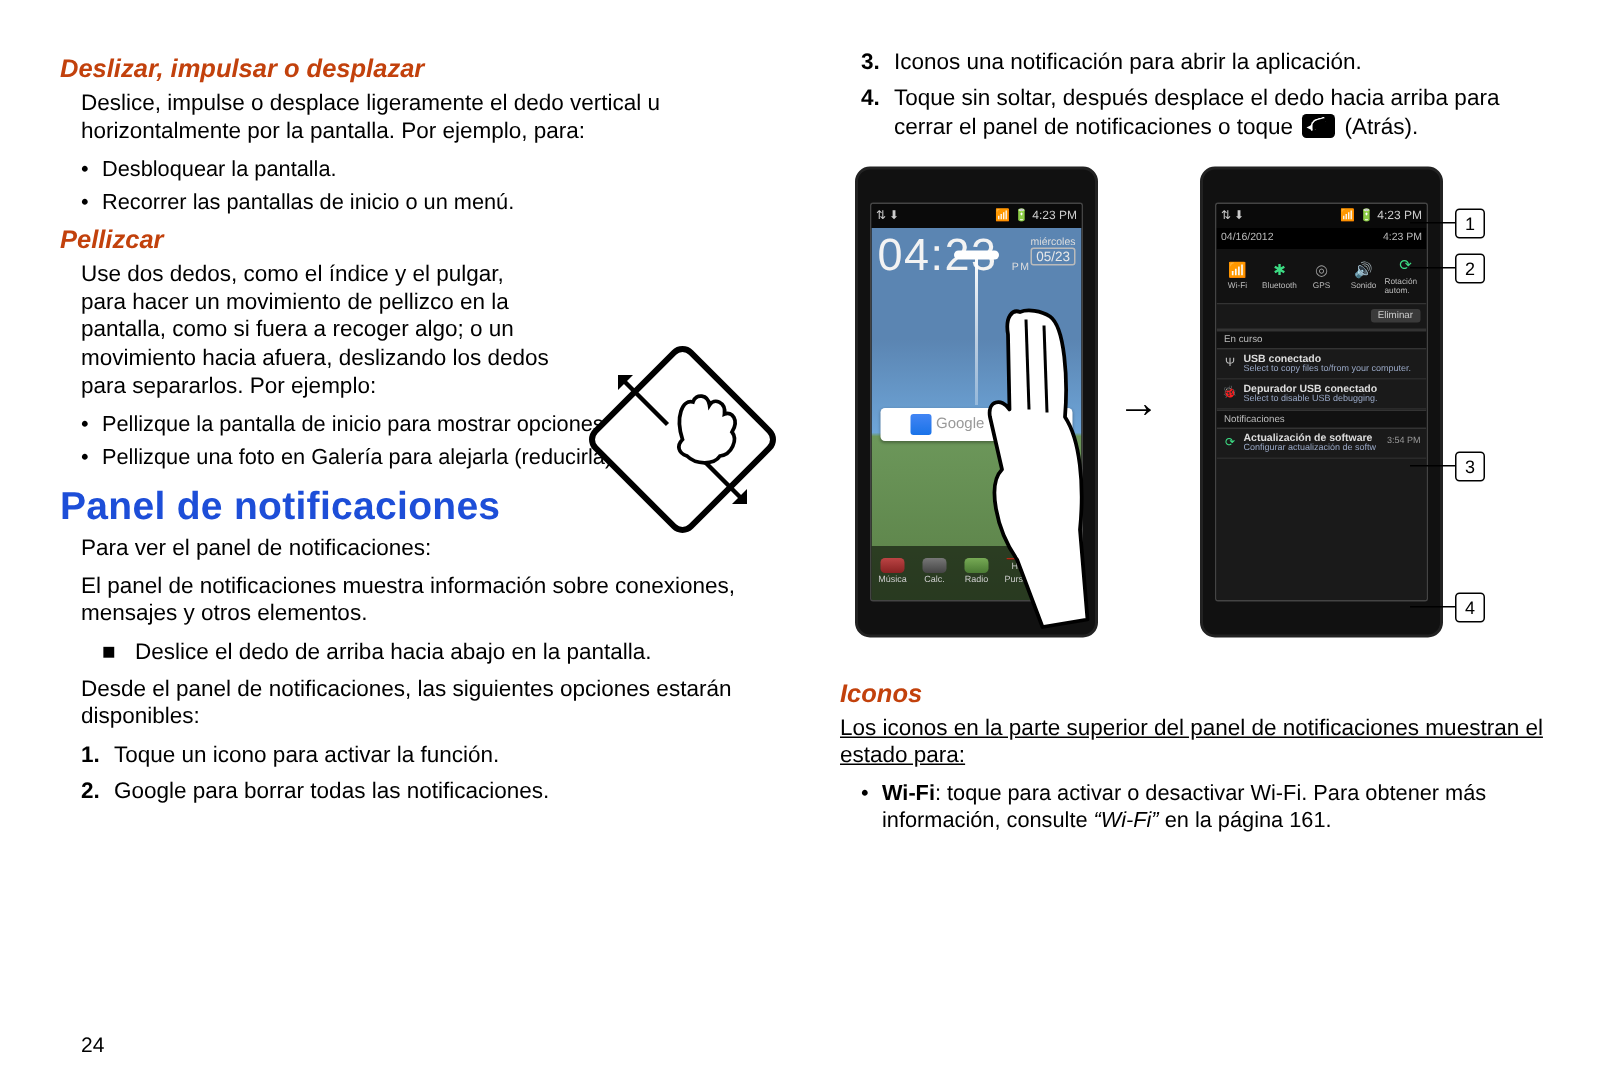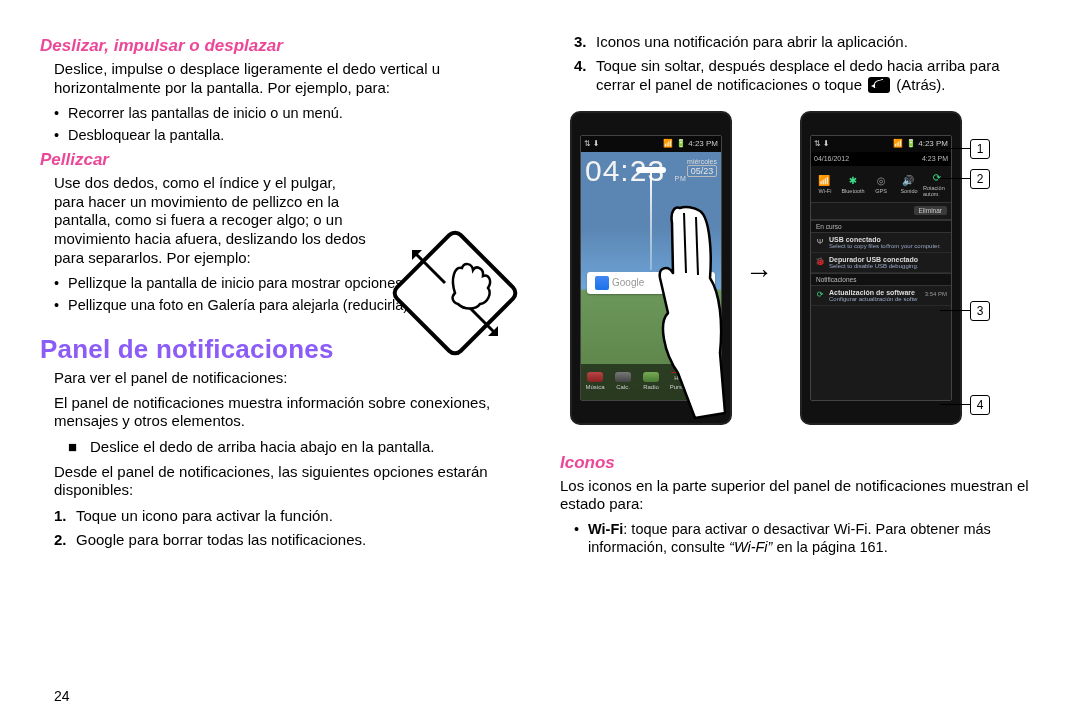--- a/index.html
+++ b/index.html
@@ -18,45 +18,46 @@
     box-sizing: border-box;
     padding: 30px 20px 10px 20px;
   }
   .col {
     width: 50%;
     box-sizing: border-box;
     padding: 0 20px;
     position: relative;
   }
   .sub-heading {
-    color: #ec4899;
+    color: #c2410c;
     font-weight: bold;
     font-style: italic;
     font-size: 17px;
     margin-top: 6px;
     margin-bottom: 4px;
   }
   .big-heading {
-    color: #8b5cf6;
+    color: #1d4ed8;
     font-weight: 800;
     font-size: 26px;
-    margin-top: 20px;
+    margin-top: 8px;
     margin-bottom: 4px;
     letter-spacing: 0.2px;
   }
   .body-text {
     font-size: 15px;
     line-height: 1.25;
     margin: 2px 0 6px 0;
     padding-left: 14px;
   }
   .body-text-noindent {
     font-size: 15px;
     line-height: 1.25;
     margin: 2px 0 6px 0;
+    text-decoration: underline;
   }
   .bullet {
     font-size: 14.5px;
     line-height: 1.25;
     margin: 2px 0 4px 0;
     padding-left: 28px;
     position: relative;
   }
   .bullet::before {
     content: "•";
@@ -198,21 +199,21 @@
     top: 120px;
     left: 6px;
     right: 6px;
     height: 22px;
     background: #fff;
     border-radius: 3px;
     display: flex;
     align-items: center;
     font-size: 10px;
     color: #999;
-    padding-left: 8px;
+    padding-left: 20px;
     box-shadow: 0 1px 2px rgba(0,0,0,0.3);
   }
   .google-bar .gicon {
     width: 14px; height: 14px;
     background: linear-gradient(#4285f4, #1a73e8);
     border-radius: 2px;
     margin-right: 3px;
   }
   .panel-dark {
     height: calc(100% - 16px);
@@ -402,22 +403,22 @@
   }
 </style>
 </head>
 <body>
 
 <div class="page">
 
   <div class="col">
     <div class="sub-heading">Deslizar, impulsar o desplazar</div>
     <div class="body-text">Deslice, impulse o desplace ligeramente el dedo vertical u horizontalmente por la pantalla. Por ejemplo, para:</div>
+    <div class="bullet">Desbloquear la pantalla.</div>
     <div class="bullet">Recorrer las pantallas de inicio o un menú.</div>
-    <div class="bullet">Desbloquear la pantalla.</div>
 
     <div class="sub-heading">Pellizcar</div>
     <div class="body-text" style="padding-right:150px;">Use dos dedos, como el índice y el pulgar, para hacer un movimiento de pellizco en la pantalla, como si fuera a recoger algo; o un movimiento hacia afuera, deslizando los dedos para separarlos. Por ejemplo:</div>
     <div class="bullet">Pellizque la pantalla de inicio para mostrar opciones de adaptación.</div>
     <div class="bullet">Pellizque una foto en Galería para alejarla (reducirla).</div>
 
     <div class="big-heading">Panel de notificaciones</div>
     <div class="body-text">Para ver el panel de notificaciones:</div>
     <div class="body-text">El panel de notificaciones muestra información sobre conexiones, mensajes y otros elementos.</div>
     <div class="square-step">

